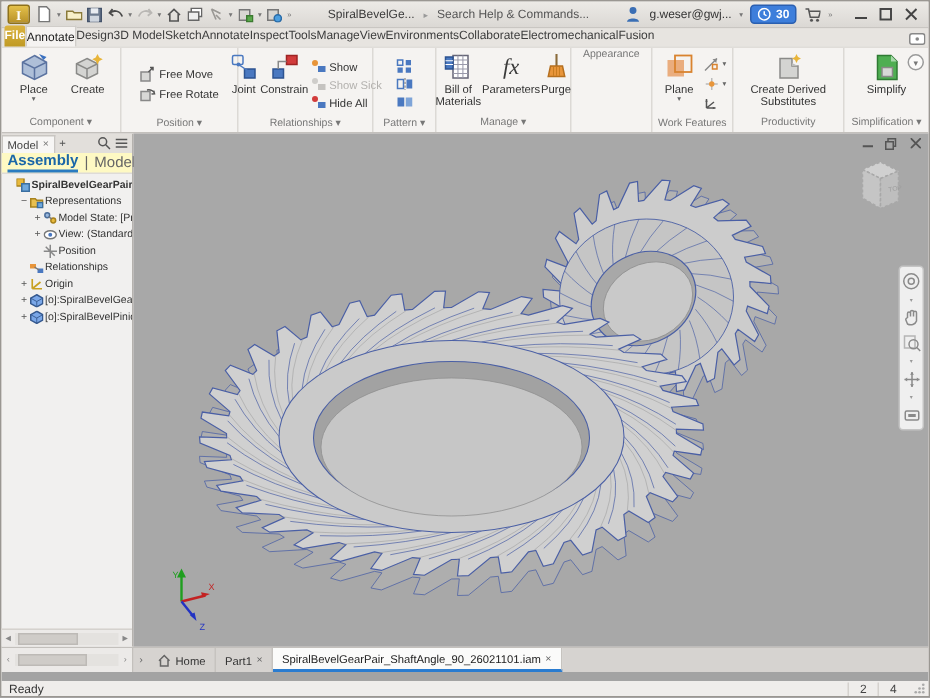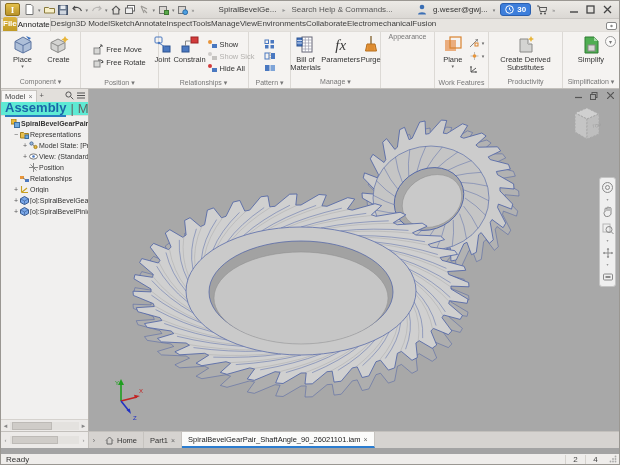--- a/index.html
+++ b/index.html
@@ -43,21 +43,21 @@
   .ribbon-collapse{position:absolute;right:3px;top:4px;width:11px;height:11px;border:1px solid #9a9a9a;border-radius:50%;font-size:6px;color:#777;display:flex;align-items:center;justify-content:center;background:#fbfaf9;}
   
   .main{display:flex;height:342px;}
   .browser{width:88px;background:#f1f0ef;border-right:1px solid #b5b2ae;display:flex;flex-direction:column;}
   .btabbar{height:13px;display:flex;align-items:center;background:#e2dfdb;font-size:7.5px;color:#444;}
   .btab{background:#f7f6f5;border:1px solid #c9c6c2;border-bottom:none;height:12px;display:flex;align-items:center;padding:0 3px;gap:3px;}
   .btab .x{color:#777;font-size:7px;}
   .badd{padding:0 3px;color:#555;}
   .bspacer{flex:1;}
   .bico{width:10px;height:10px;display:flex;align-items:center;justify-content:center;margin-right:2px;}
-  .subtabs{height:14px;display:flex;align-items:center;gap:4px;padding:0 4px;font-size:13px;color:#666;background:#5eead4;border-bottom:1px solid #dedbd7;}
+  .subtabs{height:14px;display:flex;align-items:center;gap:4px;padding:0 4px;font-size:10px;color:#666;background:#fef9c3;border-bottom:1px solid #dedbd7;}
   .subtab.active{color:#1a66a8;border-bottom:2px solid #2a7bc0;font-weight:bold;}
   .tree{flex:1;overflow:hidden;padding-top:2px;}
   .trow{display:flex;align-items:center;height:11px;font-size:7px;color:#333;white-space:nowrap;overflow:hidden;}
   .trow .exp{width:8px;text-align:center;color:#555;font-size:7px;flex:none;}
   .trow .ticon{width:10px;height:9px;flex:none;display:flex;align-items:center;}
   .trow .tlabel{overflow:hidden;}
   .trow.root .tlabel{font-weight:bold;}
   .bhscroll{height:12px;background:#eceae8;border-top:1px solid #d5d2ce;display:flex;align-items:center;padding:0 1px;gap:1px;}
   .harrow{font-size:6px;color:#888;width:7px;text-align:center;}
   .htrack{flex:1;height:8px;background:#e4e2df;position:relative;}

